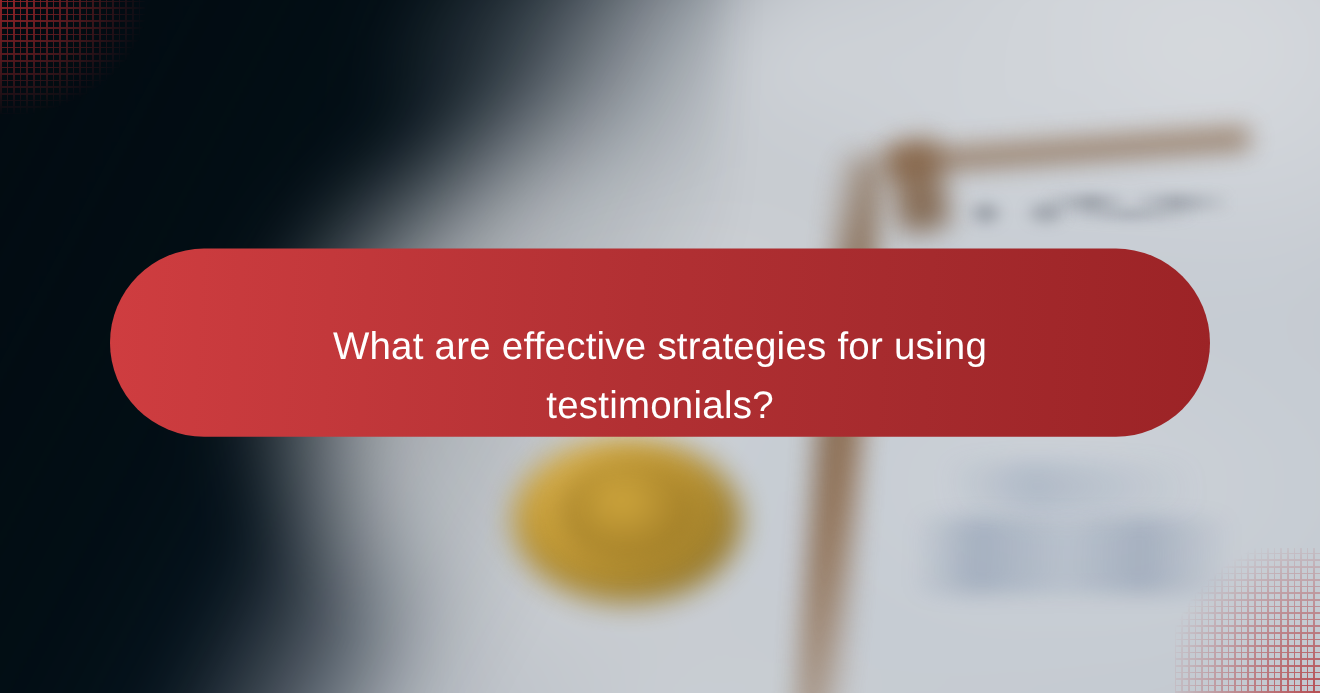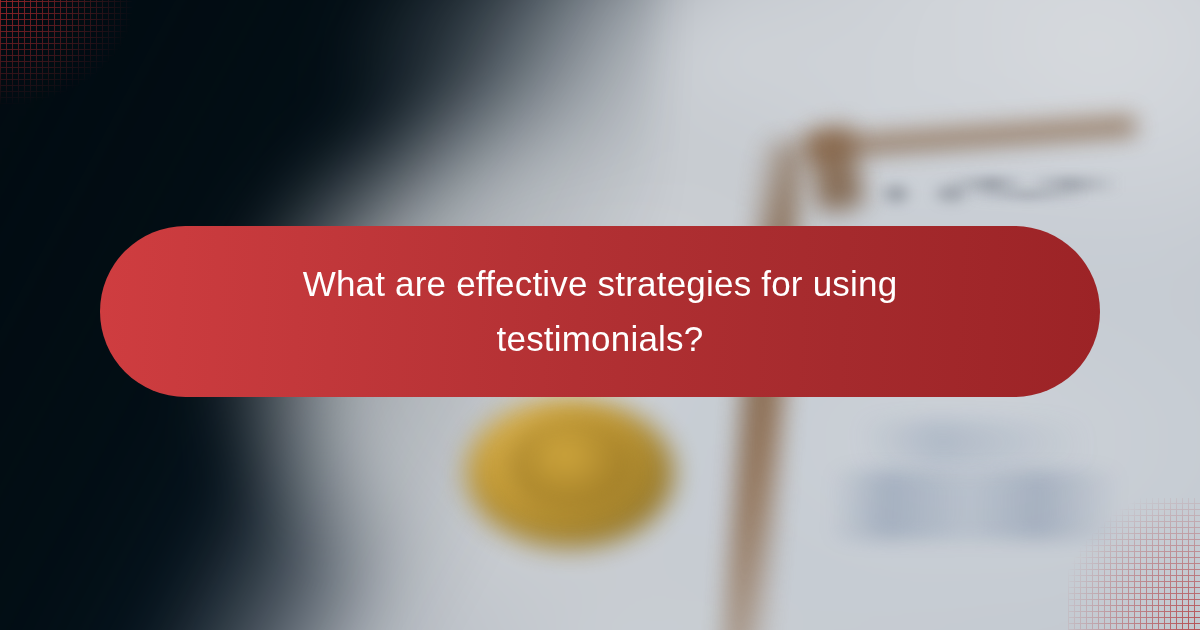--- a/index.html
+++ b/index.html
@@ -176,21 +176,21 @@
   }
 
   
   .pill {
     position:absolute;
     left:100px; top:226px;
     width:1000px; height:171px;
     border-radius:999px;
     background:linear-gradient(93deg, #cf3d40 0%, #c3383b 20%, #b23033 48%, #a52a2d 74%, #9c2326 100%);
     display:flex;
-    align-items:center;
+    align-items:flex-end;
     justify-content:center;
     padding:0 70px;
   }
 
   .pill-text {
     color:#ffffff;
     font-size:35px;
     line-height:1.56;
     font-weight:400;
     text-align:center;

